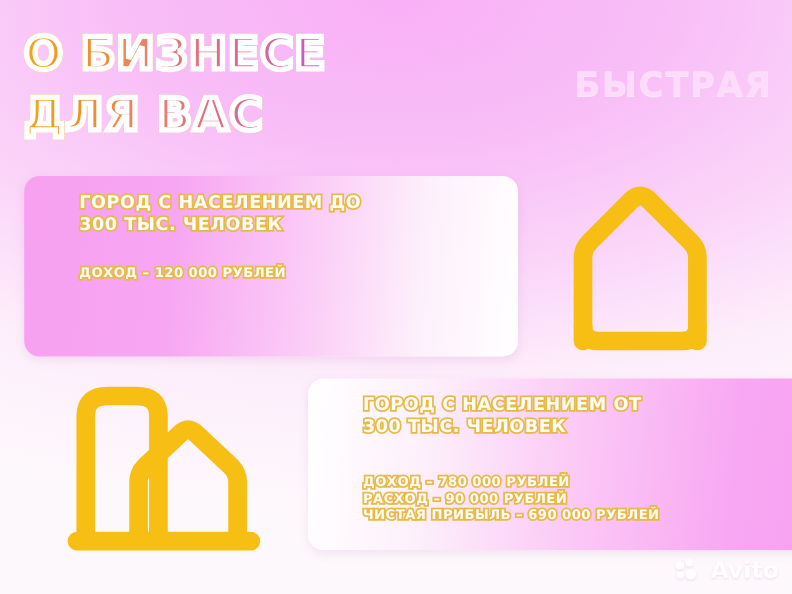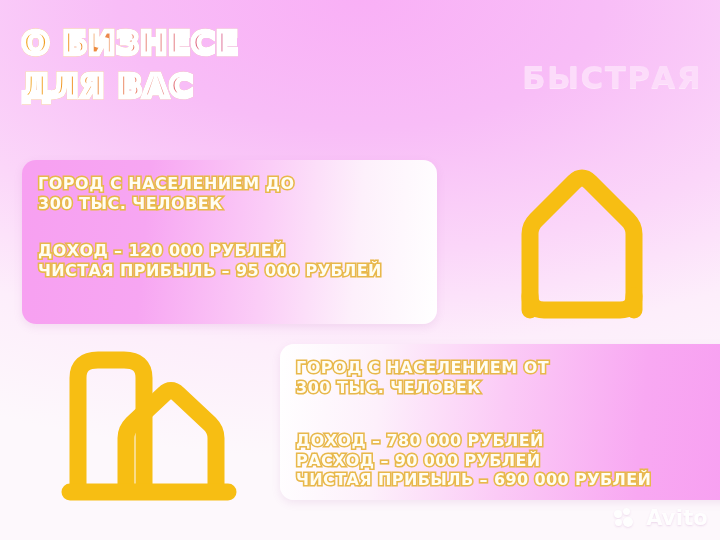--- a/index.html
+++ b/index.html
@@ -10,21 +10,21 @@
   }
   #poster{
     position:relative;width:720px;height:540px;overflow:hidden;
     background:
       radial-gradient(120% 85% at 50% 0%, #f9b0f6 0%, #f8bdf7 28%, #fbd6f9 55%, #fdeefb 76%, #fdf8fc 100%);
   }
   
   .head-left{
     position:absolute;left:22px;top:22px;width:340px;
     font-weight:bold;font-style:normal;
-    font-size:32px;line-height:1.34;letter-spacing:1.2px;
+    font-size:41px;line-height:1.34;letter-spacing:1.2px;
     text-transform:uppercase;
     -webkit-text-stroke:5px #ffffff;
     paint-order:stroke fill;
   }
   .head-left .ln{display:block;white-space:nowrap;}
   .head-left .g{
     background:linear-gradient(95deg,#f2a81e 0%,#f0921f 14%,#e9826a 33%,#e06d82 50%,#d9639a 64%,#c258cf 80%,#ab4ded 100%);
     -webkit-background-clip:text;background-clip:text;
     -webkit-text-fill-color:transparent;color:transparent;
   }
@@ -36,38 +36,39 @@
     color:#fcdcfa;
     text-shadow:0 1px 0 #fde6fb;
   }
   .head-right .ln{display:block;white-space:nowrap;margin-top:25px;}
 
   
   .card{
     position:absolute;border-radius:14px;
     box-shadow:0 3px 9px rgba(170,90,170,.13);
     overflow:hidden;
+    padding-left:34px;
   }
   #card-1{
     left:22px;top:160px;width:415px;height:164px;
     background:linear-gradient(95deg,#f7a0f1 0%,#f7a6f2 30%,#fbcdf7 58%,#fdf0fb 80%,#ffffff 100%);
   }
   #card-2{
     left:280px;top:344px;width:500px;height:156px;
     background:linear-gradient(95deg,#ffffff 0%,#fdf0fb 20%,#fbcaf6 45%,#f8a8f2 72%,#f79bf0 100%);
   }
   .card-inner{padding:14px 16px 12px 16px;}
   .ctitle,.cstats{
     font-weight:bold;text-transform:uppercase;
     color:#fffdf2;
     -webkit-text-stroke:3.2px #e8b84b;
     paint-order:stroke fill;
   }
   .ctitle{font-size:16px;line-height:1.22;letter-spacing:.5px;}
-  .cstats{font-size:16px;line-height:1.23;letter-spacing:.4px;}
+  .cstats{font-size:12px;line-height:1.23;letter-spacing:.4px;}
   .ctitle .ln,.cstats .ln{display:block;white-space:nowrap;}
   #card-1 .cstats{margin-top:28px;}
   #card-2 .cstats{margin-top:34px;}
 
   
   .icon{position:absolute;}
   #icon-house-single{left:512px;top:164px;width:140px;height:156px;}
   #icon-buildings{left:60px;top:346px;width:188px;height:158px;}
 
   
@@ -106,21 +107,20 @@
   </div>
 
   <div class="card" id="card-1">
     <div class="card-inner">
       <div class="ctitle">
         <span class="ln">ГОРОД С НАСЕЛЕНИЕМ ДО</span>
         <span class="ln">300 ТЫС. ЧЕЛОВЕК</span>
       </div>
       <div class="cstats">
         <span class="ln">ДОХОД – 120 000 РУБЛЕЙ</span>
-        <span class="ln">ЧИСТАЯ ПРИБЫЛЬ – 95 000 РУБЛЕЙ</span>
       </div>
     </div>
   </div>
 
   <div class="card" id="card-2">
     <div class="card-inner">
       <div class="ctitle">
         <span class="ln">ГОРОД С НАСЕЛЕНИЕМ ОТ</span>
         <span class="ln">300 ТЫС. ЧЕЛОВЕК</span>
       </div>

